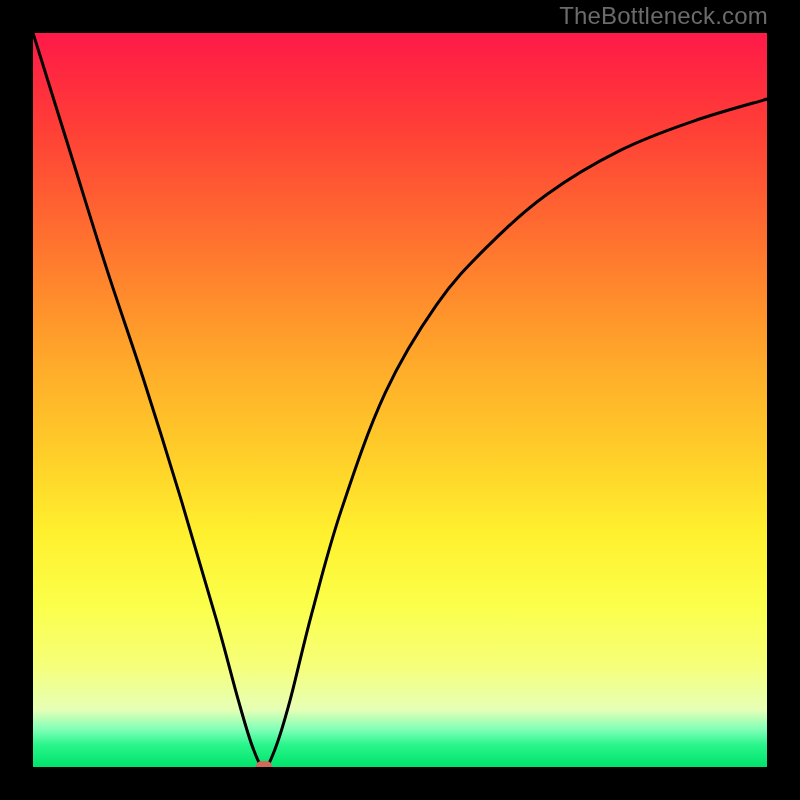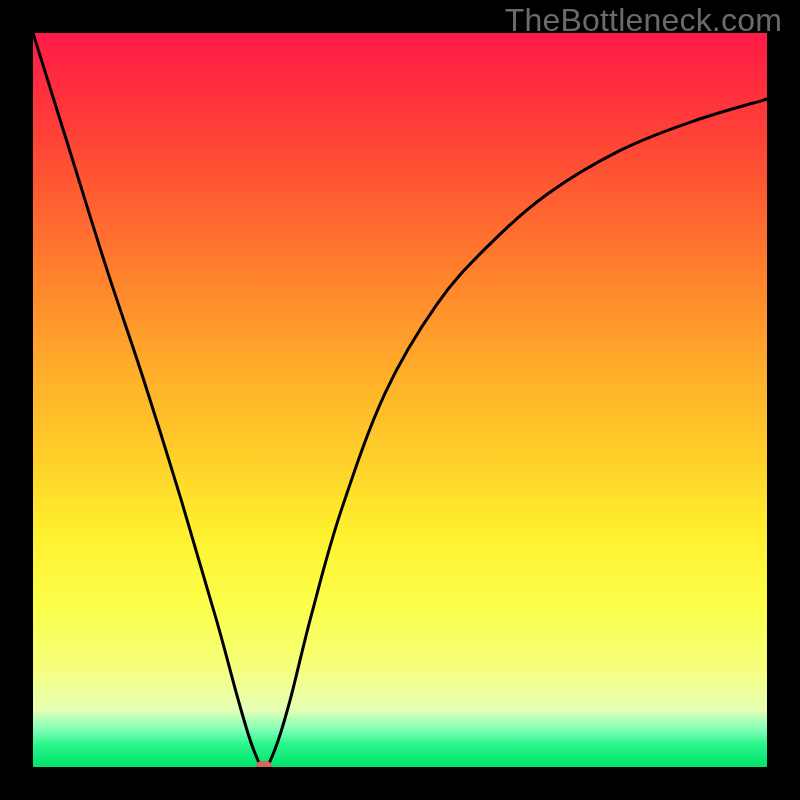--- a/index.html
+++ b/index.html
@@ -12,23 +12,23 @@
   }
   .frame {
     width: 800px;
     height: 800px;
     background: #000;
     position: relative;
   }
   .watermark {
     position: absolute;
     top: 2px;
-    right: 18px;
+    right: 32px;
     color: #6b6b6b;
-    font-size: 32px;
+    font-size: 24px;
     font-weight: 400;
     letter-spacing: 0.2px;
     z-index: 3;
   }
   .plot-area {
     position: absolute;
     left: 33px;
     top: 33px;
     width: 734px;
     height: 734px;

